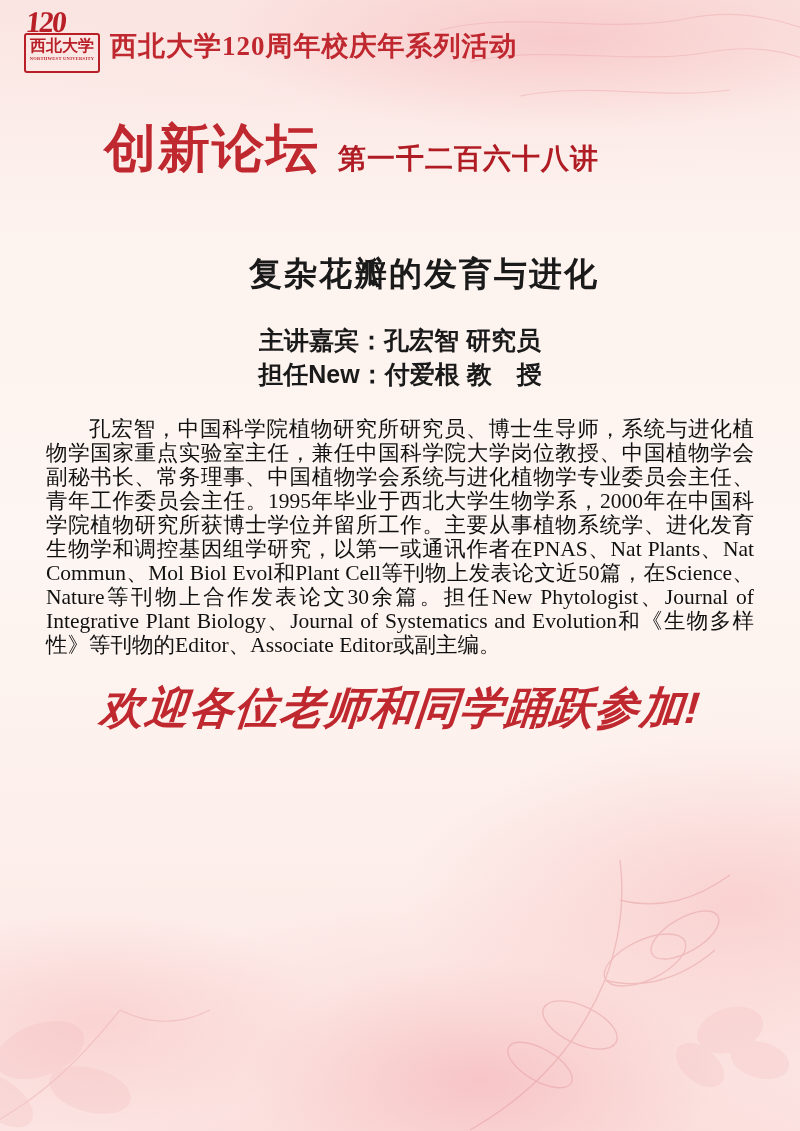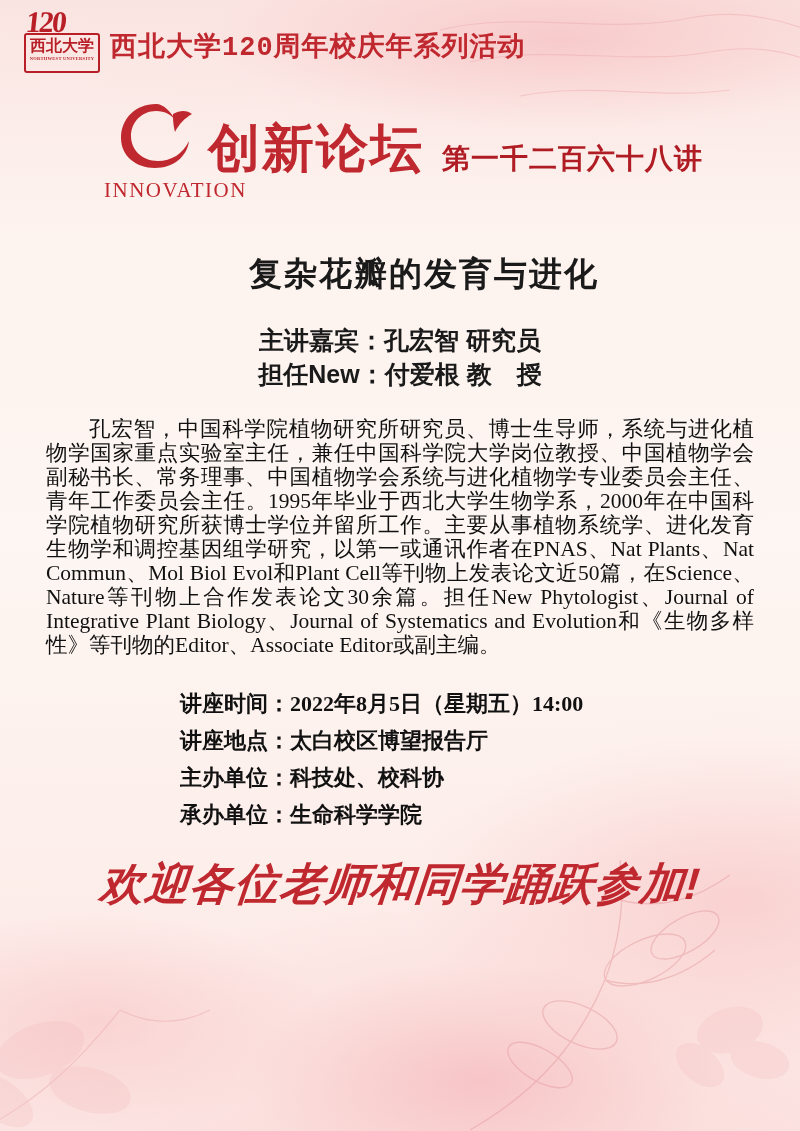--- a/index.html
+++ b/index.html
@@ -80,21 +80,21 @@
     font-weight: 700;
   }
   .logo120 .seal small {
     display: block;
     font-size: 4.5px;
     letter-spacing: .3px;
     line-height: 6px;
     margin-top: 1px;
   }
   .header-title {
-    font-family: Liberation Mono, monospace;
+    font-family: Liberation Serif, serif;
     font-weight: 700;
     font-size: 27px;
     color: #c0282f;
     letter-spacing: 1px;
     margin-left: 14px;
     white-space: nowrap;
   }
 
   
   .innov-row {
@@ -251,42 +251,29 @@
       <div class="num">120</div>
       <div class="seal">
         <span>西北大学</span>
         <small>NORTHWEST UNIVERSITY</small>
       </div>
     </div>
     <div class="header-title">西北大学120周年校庆年系列活动</div>
   </div>
 
   <div class="innov-row">
-    <div class="innov-mark">
-      <svg class="innov-circle" width="86" height="76" viewBox="0 0 86 76">
-        <path d="M43 6 C22 6 8 21 8 40 C8 58 23 70 42 70 C60 70 74 59 76 43 C70 56 58 63 45 63 C29 63 18 52 18 38 C18 24 29 13 43 13 C52 13 59 17 63 23 C58 14 51 6 43 6 Z" fill="#c0282f"></path>
-        <path d="M60 16 C67 12 74 12 79 16 C72 20 66 26 62 34 C60 26 60 20 60 16 Z" fill="#c0282f"></path>
-      </svg>
-      <div class="innov-word">INNOVATION</div>
-    </div>
     <div class="forum-title">创新论坛</div>
     <div class="forum-no">第一千二百六十八讲</div>
   </div>
 
   <div class="lecture-title">复杂花瓣的发育与进化</div>
 
   <div class="people">
     <div>主讲嘉宾：孔宏智 研究员</div>
     <div>担任New：付爱根 教　授</div>
   </div>
 
   <div class="bio">孔宏智，中国科学院植物研究所研究员、博士生导师，系统与进化植物学国家重点实验室主任，兼任中国科学院大学岗位教授、中国植物学会副秘书长、常务理事、中国植物学会系统与进化植物学专业委员会主任、青年工作委员会主任。1995年毕业于西北大学生物学系，2000年在中国科学院植物研究所获博士学位并留所工作。主要从事植物系统学、进化发育生物学和调控基因组学研究，以第一或通讯作者在PNAS、Nat Plants、Nat Commun、Mol Biol Evol和Plant Cell等刊物上发表论文近50篇，在Science、Nature等刊物上合作发表论文30余篇。担任New Phytologist、Journal of Integrative Plant Biology、Journal of Systematics and Evolution和《生物多样性》等刊物的Editor、Associate Editor或副主编。</div>
 
-  <div class="info">
-    <div class="row">讲座时间：2022年8月5日（星期五）14:00</div>
-    <div class="row">讲座地点：太白校区博望报告厅</div>
-    <div class="row">主办单位：科技处、校科协</div>
-    <div class="row">承办单位：生命科学学院</div>
-  </div>
 
   <div class="slogan">欢迎各位老师和同学踊跃参加!</div>
 
 </div>
 
 </body></html>

